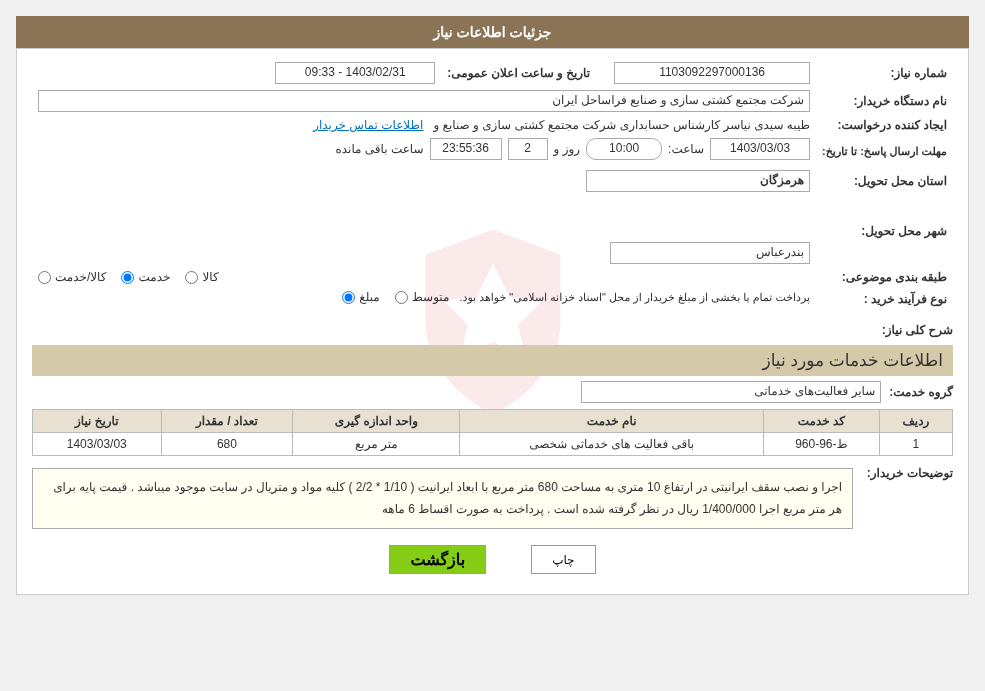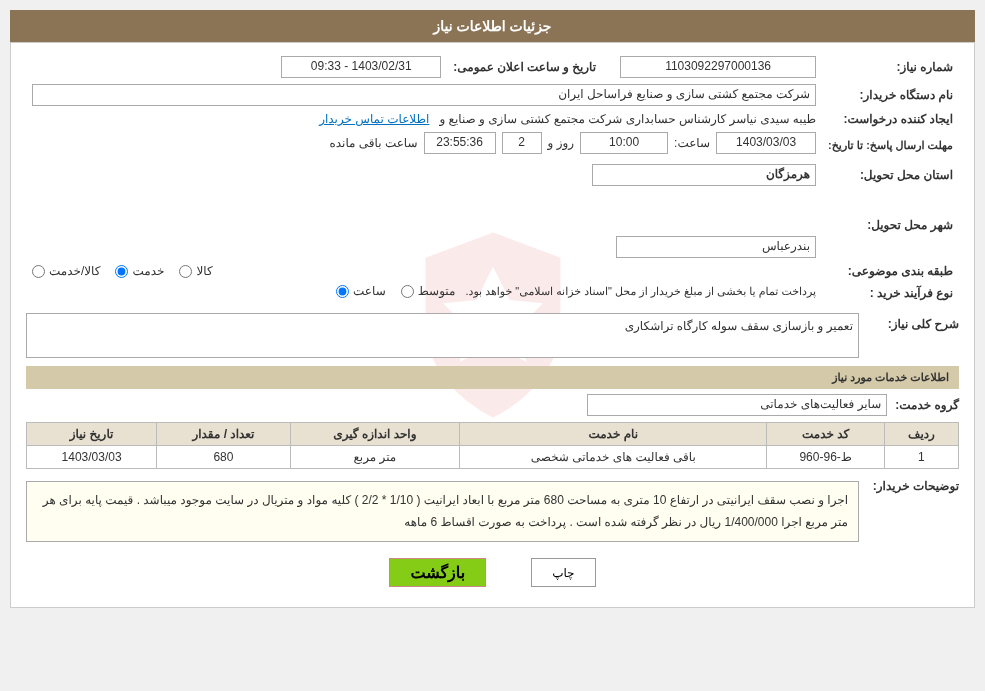--- a/index.html
+++ b/index.html
@@ -7,21 +7,21 @@
       font-family: Tahoma, Arial, sans-serif;
       background: #f0f0f0;
       direction: rtl;
       font-size: 12px;
       color: #333;
     }
     .page-wrapper {
       width: 985px;
       min-height: 691px;
       background: #f0f0f0;
-      padding: 10px;
+      padding: 16px;
     }
     .header-bar {
       background: #8b7355;
       color: white;
       text-align: center;
       padding: 8px 12px;
       font-size: 14px;
       font-weight: bold;
       margin-bottom: 0;
     }
@@ -60,22 +60,22 @@
       border: 1px solid #aaa;
       background: white;
       padding: 2px 5px;
       min-height: 22px;
       width: 100%;
       display: block;
     }
     .section-header {
       background: #d4c9a8;
       padding: 5px 10px;
-      font-weight: bold;
-      font-size: 11px;
+      font-weight: normal;
+      font-size: 17px;
       margin: 8px 0 5px 0;
       text-align: right;
     }
     .row-flex {
       display: flex;
       align-items: center;
       gap: 6px;
       margin-bottom: 4px;
     }
     .blue-link {
@@ -231,21 +231,21 @@
             &nbsp;
             <span class="blue-link">اطلاعات تماس خریدار</span>
           </td>
         </tr>
         <tr>
           <td class="label-cell small-label">مهلت ارسال پاسخ: تا تاریخ:</td>
           <td class="value-cell" colspan="3">
             <div class="row-flex">
               <div class="input-box" style="width:100px; text-align:center;">1403/03/03</div>
               <span>ساعت:</span>
-              <div class="input-box" style="width:88px; text-align:center;">10:00</div>
+              <div class="input-box" style="width:76px; text-align:center;border-radius:10px;">10:00</div>
               <span>روز و</span>
               <div class="input-box" style="width:40px; text-align:center;">2</div>
               <div class="input-box" style="width:72px; text-align:center;">23:55:36</div>
               <span>ساعت باقی مانده</span>
             </div>
           </td>
         </tr>
         <tr>
           <td class="label-cell">استان محل تحویل:</td>
           <td class="value-cell" colspan="3">
@@ -281,33 +281,32 @@
           <td class="label-cell">نوع فرآیند خرید :</td>
           <td class="value-cell" colspan="3">
             <div class="process-row">
               <span class="process-text">پرداخت تمام یا بخشی از مبلغ خریدار از محل "اسناد خزانه اسلامی" خواهد بود.</span>
               <div style="display:flex; gap:15px; align-items:center;">
                 <div class="radio-item">
                   <span>متوسط</span>
                   <input type="radio" name="process" style="">
                 </div>
                 <div class="radio-item">
-                  <span>ساعت</span>
+                  <span>مبلغ</span>
                   <input type="radio" name="process" checked="" style="">
                 </div>
               </div>
             </div>
           </td>
         </tr>
       </tbody>
         </table>
 
       <div style="display:flex; align-items:flex-start; gap:10px; margin-bottom:6px;">
         <span style="font-weight:bold; white-space:nowrap; min-width:90px; text-align:right; padding-top:4px;">شرح کلی نیاز:</span>
-        <div style="flex:1; border:1px solid #aaa; background:white; min-height:45px; padding:5px; text-align:right;">تعمیر و بازسازی سقف سوله کارگاه تراشکاری</div>
       </div>
 
       <div class="section-header">اطلاعات خدمات مورد نیاز</div>
 
       <div class="group-service-row">
         <span style="font-weight:bold; white-space:nowrap;">گروه خدمت:</span>
         <div class="input-box" style="min-width:300px;">سایر فعالیت‌های خدماتی</div>
       </div>
 
       <table class="service-table">

